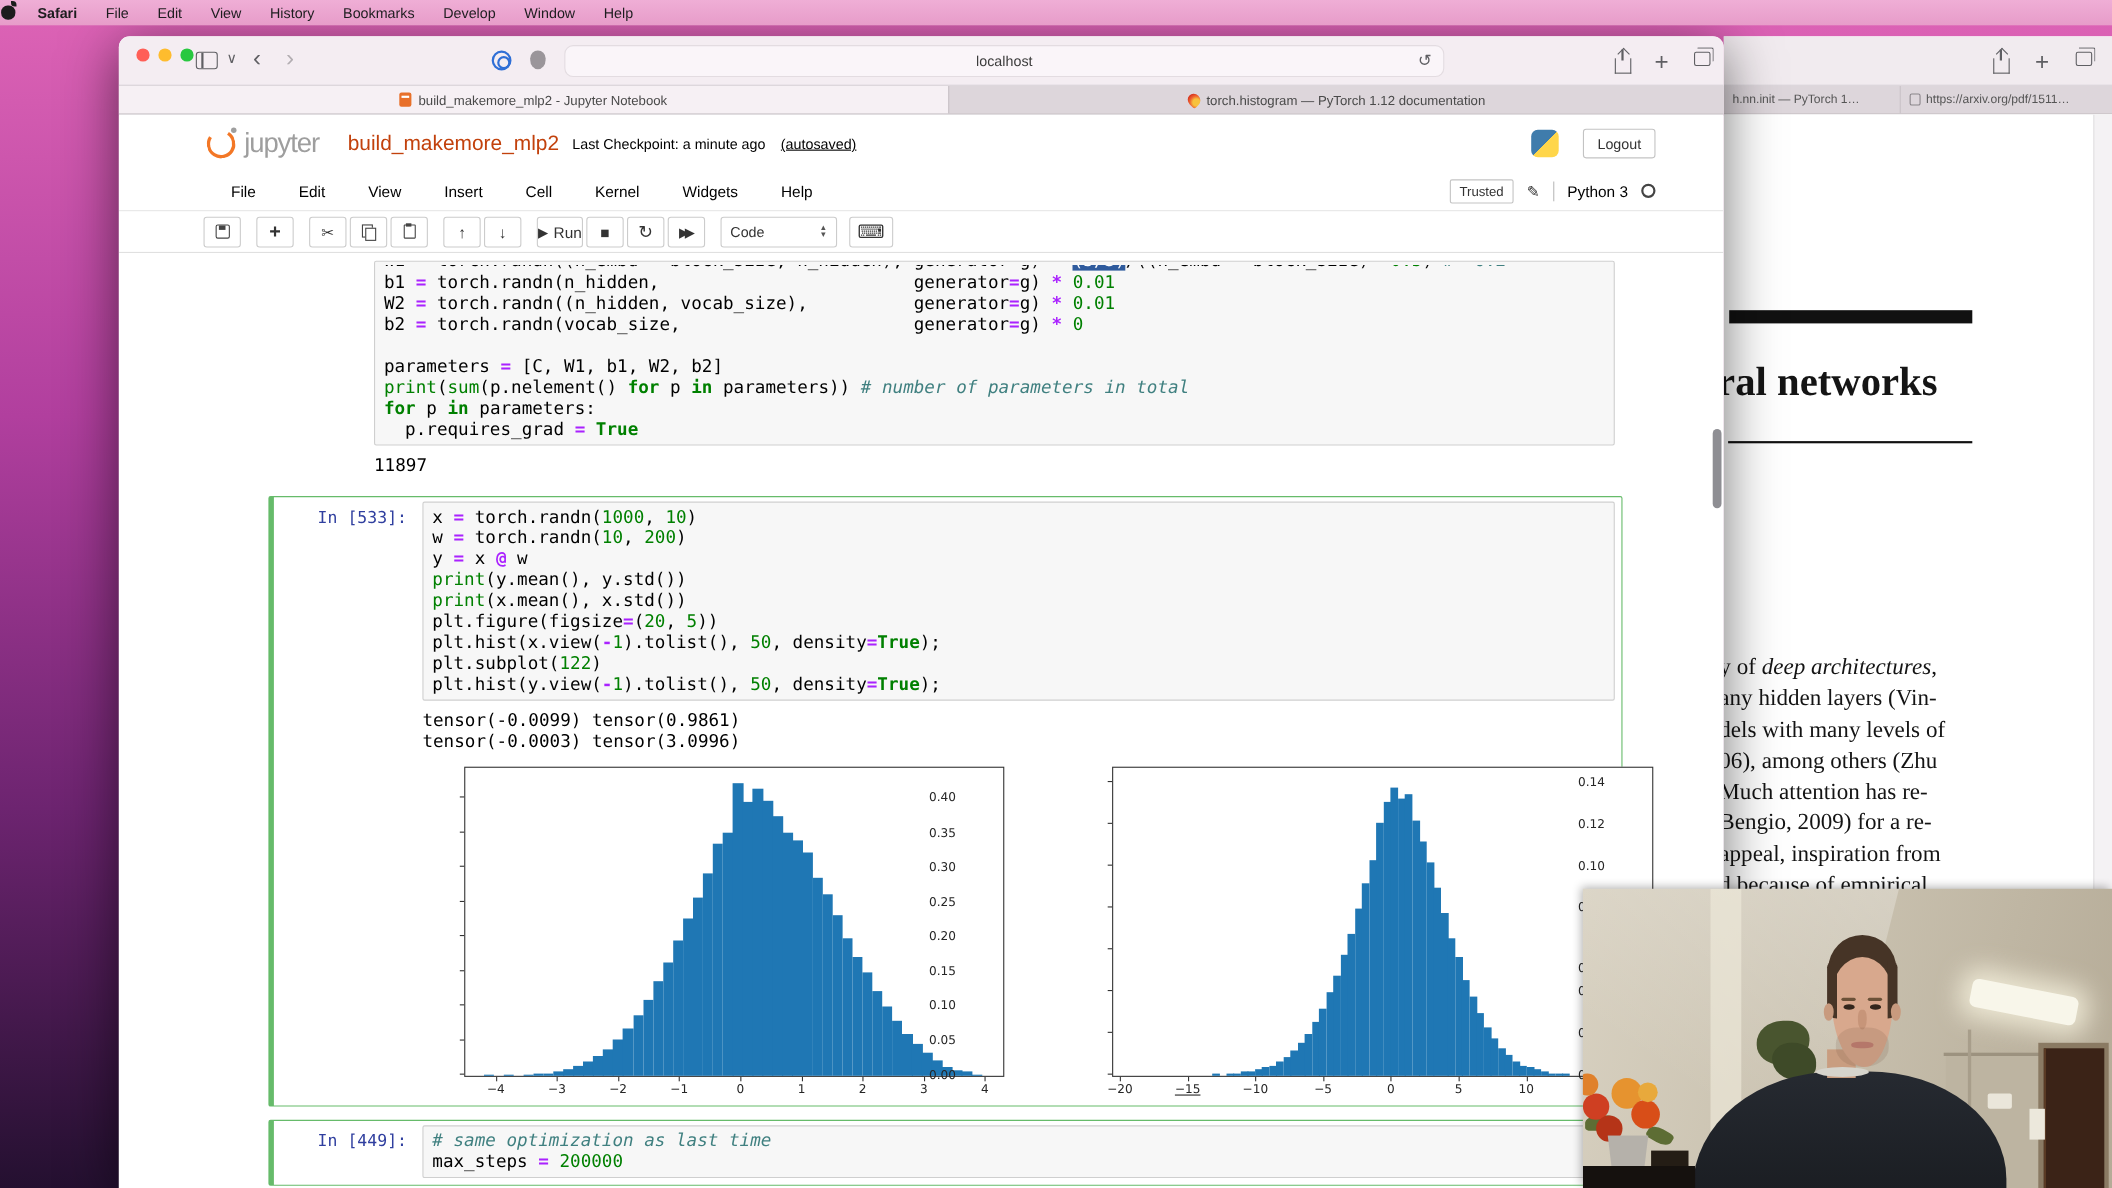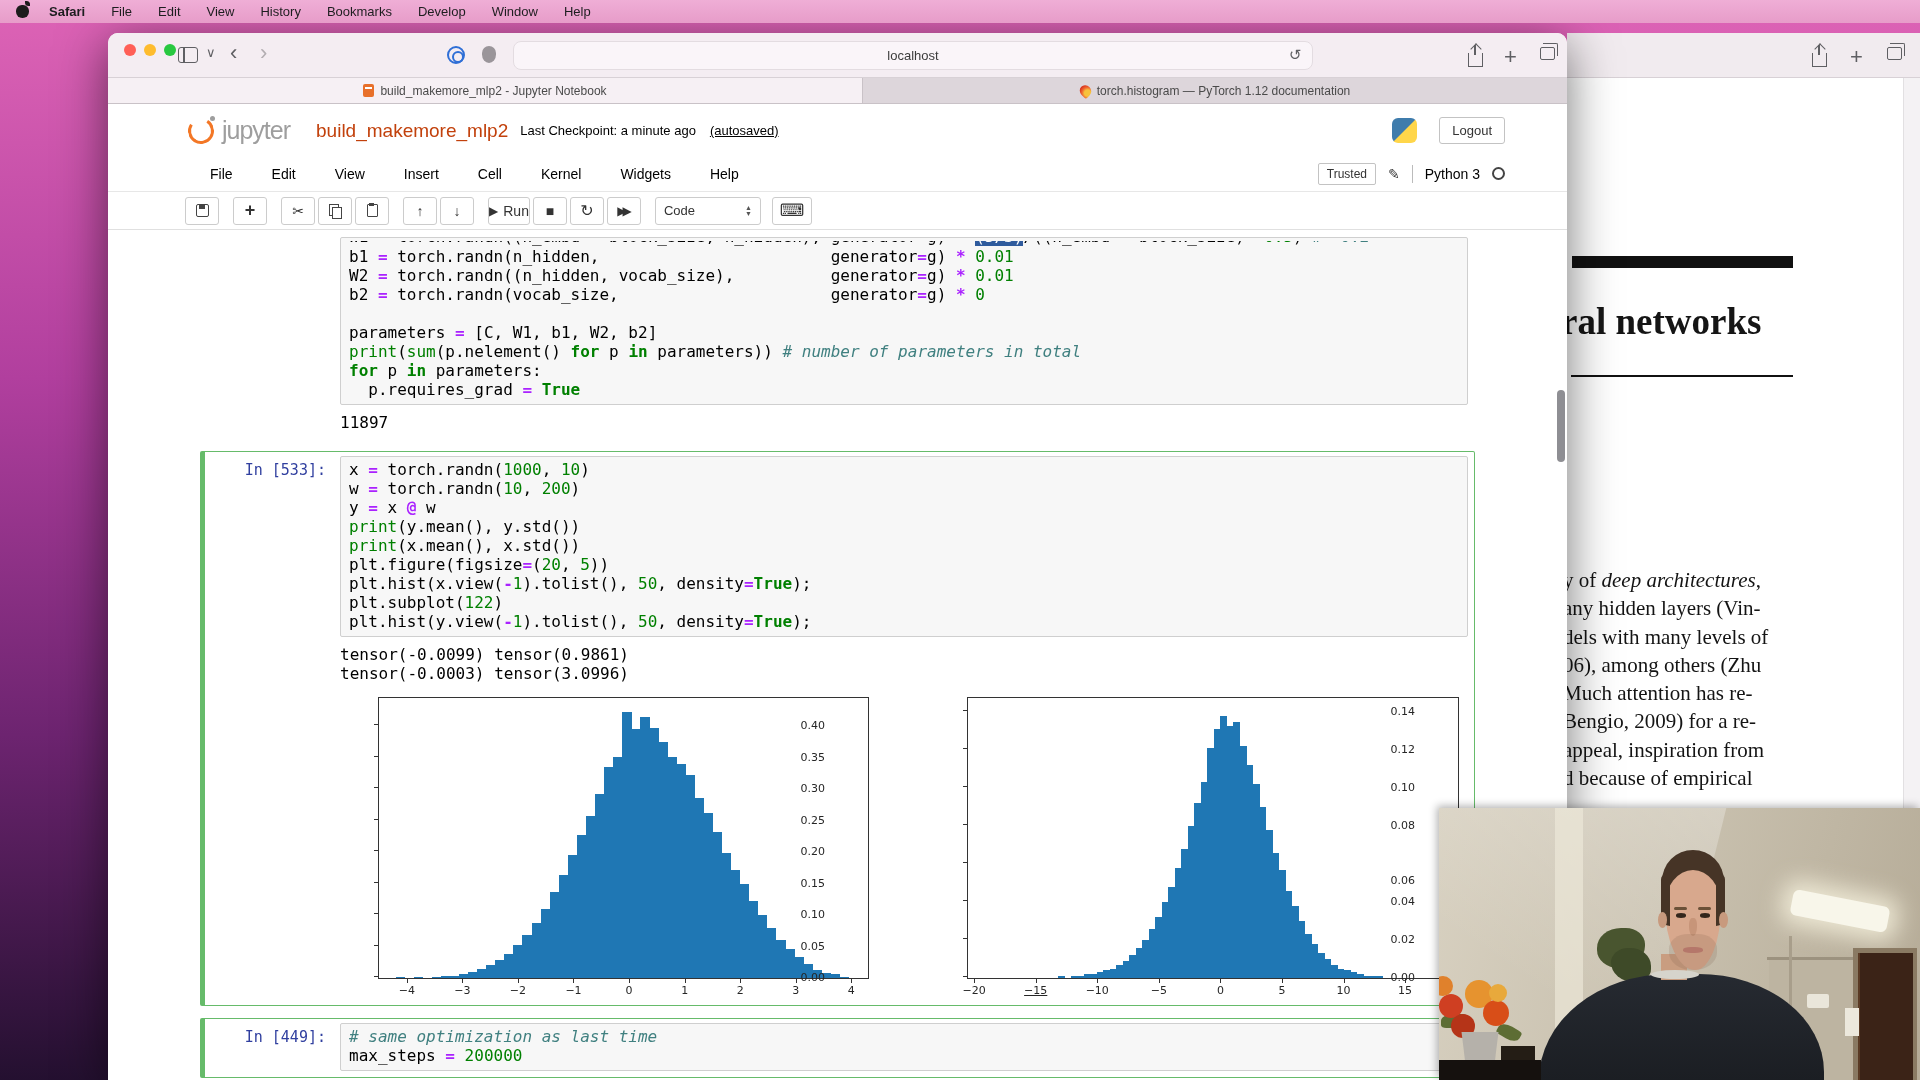--- a/index.html
+++ b/index.html
@@ -1,20 +1,20 @@
 <!DOCTYPE html>
 <html><head>
 <meta charset="utf-8">
 <style>
   * { margin:0; padding:0; box-sizing:border-box; }
   html,body { width:1920px; height:1080px; overflow:hidden; font-family:"Liberation Sans",sans-serif; }
   body { position:relative; background:linear-gradient(180deg,#de64b6 0%,#b13f9e 35%,#6d2470 68%,#241030 100%); }
 
   
-  .menubar { position:absolute; left:0; top:0; width:1920px; height:23px; background:linear-gradient(180deg,#efaed6,#e79cc9); display:flex; align-items:center; padding-left:16px; z-index:30; }
+  .menubar { position:absolute; left:0; top:0; width:1920px; height:23px; background:linear-gradient(180deg,#efaed6,#e79cc9); display:flex; align-items:center; padding-left:1px; z-index:30; }
   .menubar .apple { width:13px; height:13px; background:#1c1c1c; border-radius:45% 45% 48% 48%; margin-right:20px; position:relative; }
   .menubar .apple::after { content:""; position:absolute; right:-1px; top:-4px; width:5px; height:5px; background:#1c1c1c; border-radius:0 70% 0 70%; }
   .menubar .mitem { font-size:13px; color:#1d1d1f; margin-right:26px; }
   .menubar .mitem.bold { font-weight:bold; }
 
   
   .win-main { position:absolute; left:108px; top:33px; width:1459px; height:1047px; background:#fff; border-radius:10px 10px 0 0; box-shadow:0 10px 50px rgba(0,0,0,.55); z-index:10; overflow:hidden; }
   .win-right { position:absolute; left:1567px; top:33px; width:353px; height:1047px; background:#fff; z-index:5; overflow:hidden; }
 
   
@@ -85,21 +85,21 @@
   .pasteic::before{content:"";position:absolute;left:1.5px;top:-2.5px;width:5px;height:3px;background:#444;}
   .ffwd { letter-spacing:-4px; font-size:12px; padding-right:3px; }
   .codesel { width:106px; height:28px; border:1px solid #ccc; border-radius:3px; background:#fff; display:flex; align-items:center; font-size:13px; color:#333; padding:0 8px; justify-content:space-between; margin-left:11px; }
   .updown { display:flex; flex-direction:column; font-size:7px; line-height:6px; color:#555; }
   .kbbtn { margin-left:11px; width:40px; }
   .kbglyph { font-size:17px; }
 
   
   .nb { padding:2px 92px 0 92px; }
   .cell { border:1px solid transparent; border-left-width:5px; border-radius:2px; padding:4px 6px 6px 1px; }
-  .cell.selected { border-color:#66bb6a; }
+  .cell.selected { border-color:#66bb6a;margin-left:44px; }
   .crow { display:flex; }
   .prompt { width:128px; flex:none; text-align:right; padding-right:8px; margin-right:6px; font:15px/19px "DejaVu Sans Mono",monospace; color:#303f9f; padding-top:5px; }
   .cinner { flex:1; min-width:0; }
   .input-area { background:#f7f7f7; border:1px solid #cfcfcf; border-radius:2px; padding:3px 8px 5px 8px; }
   .cline { font:16px/19px "DejaVu Sans Mono",monospace; white-space:pre; color:#000; }
   .clip6 { height:6px; overflow:hidden; }
   .clip6 .cline { margin-top:-14px; }
   .tk-t{color:#000}.tk-k{color:#008000;font-weight:bold}.tk-b{color:#008000}
   .tk-n{color:#008000}.tk-o{color:#aa22ff;font-weight:bold}.tk-c{color:#408080;font-style:italic}
   .tk-sel{background:#2f5b9d;color:#fff}
@@ -538,20 +538,29 @@
 </div>
 
 <div class="scrollthumb"></div>
 
 <div class="win-right">
   <div class="rtoolbar">
     <div class="share-ic" style="left:245px;"></div>
     <div class="plus-ic" style="left:283px;">+</div>
     <div class="tabs-ic" style="left:320px;"></div>
   </div>
+  <div class="rtabbar">
+    <div class="rtab" style="width:160px;">
+      <span>h.nn.init — PyTorch 1…</span>
+    </div>
+    <div class="rtab" style="flex:1;">
+      <div class="pageicon"></div>
+      <span>https://arxiv.org/pdf/1511…</span>
+    </div>
+  </div>
   <div class="paper">
     <div class="pbar"></div>
     <div class="ptitle">ral networks</div>
     <div class="prule"></div>
     <div class="pbody" id="pbody">
         <div class="pline"><span>y of </span><span class="pi">deep architectures</span><span>,</span></div>
         <div class="pline"><span>any hidden layers (Vin-</span></div>
         <div class="pline"><span>dels with many levels of</span></div>
         <div class="pline"><span>06), among others (Zhu</span></div>
         <div class="pline"><span>Much attention has re-</span></div>

